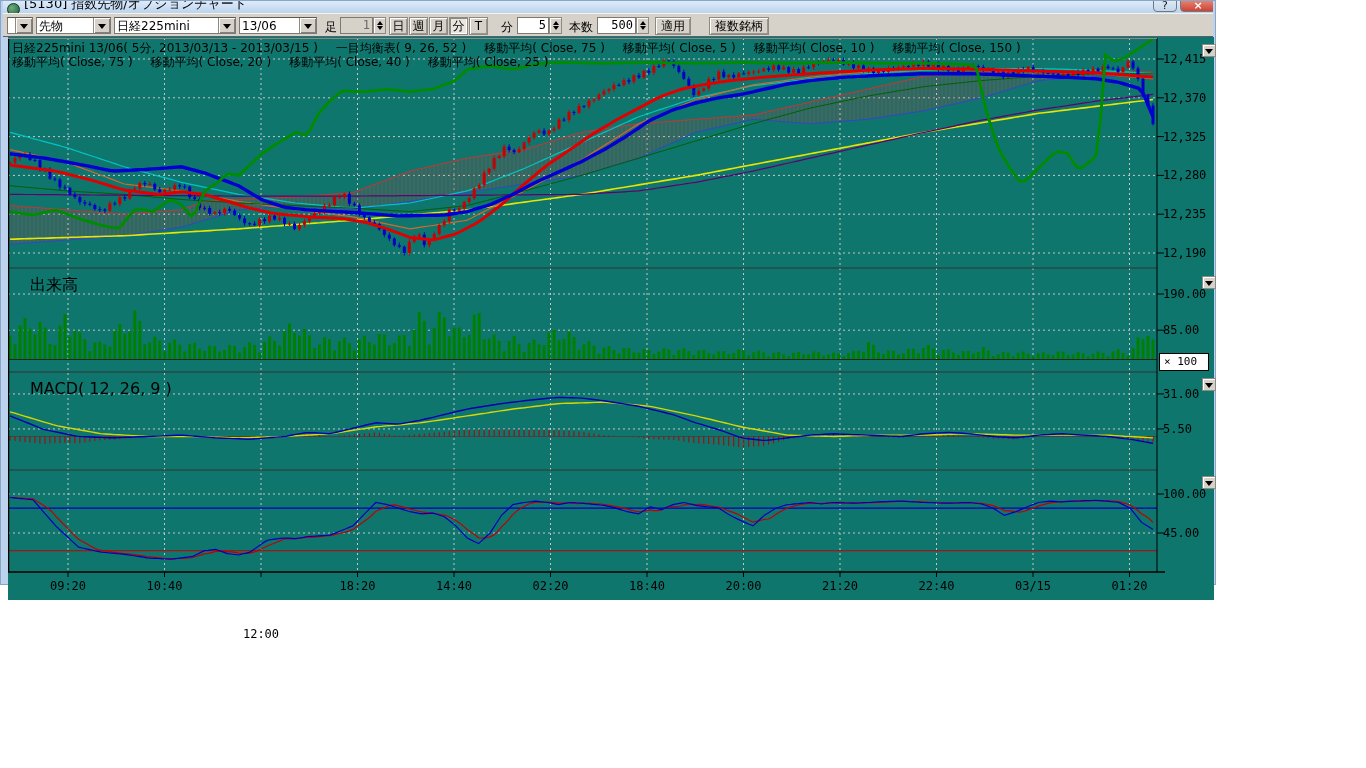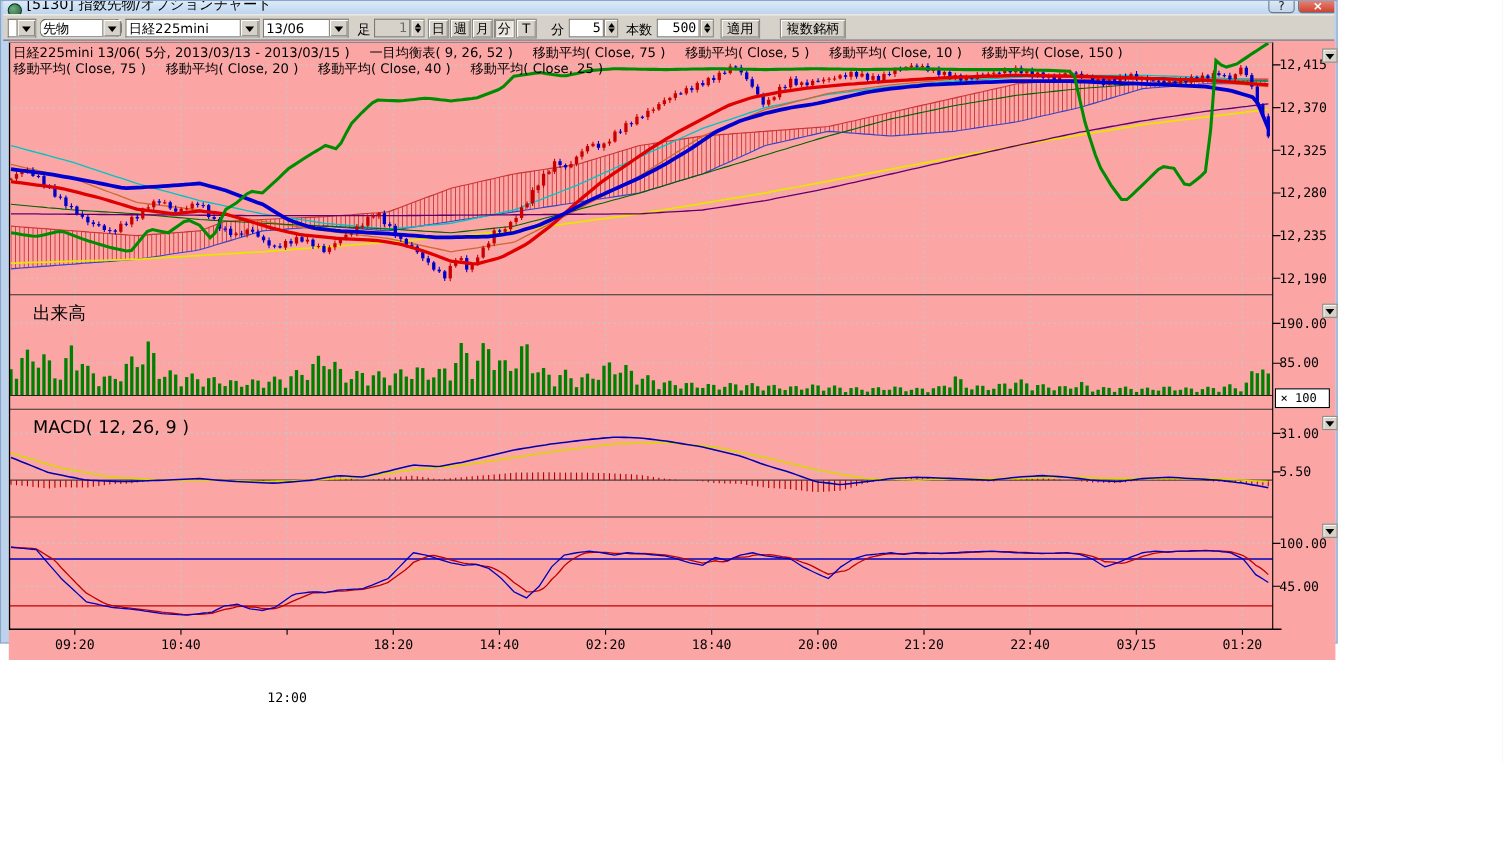--- a/index.html
+++ b/index.html
@@ -40,21 +40,21 @@
            border-right:3px solid transparent;border-bottom:4px solid #000;}
   .spin .d{position:absolute;left:3px;bottom:3px;width:0;height:0;border-left:3px solid transparent;
            border-right:3px solid transparent;border-top:4px solid #000;}
   .tb-btn{position:absolute;top:3px;height:18px;box-sizing:border-box;background:#d6d2c9;
           border:1px solid #8d8a83;box-shadow:inset 1px 1px 0 #fff,inset -1px -1px 0 #9a968e;
           font-size:12px;text-align:center;line-height:16px;color:#000;}
   .tb-btn.pressed{background:#e9e6df;box-shadow:inset 1px 1px 0 #8d8a83,inset -1px -1px 0 #fff;}
   
   .chart-area{position:absolute;left:2px;top:35px;right:2px;bottom:4px;background:#bdd2ec;
               border-top:1px solid #55606c;}
-  .plot-bg{position:absolute;left:5px;top:0;width:1206px;height:563px;background:#fca5a5;}
+  .plot-bg{position:absolute;left:5px;top:0;width:1206px;height:563px;background:#0f766e;}
   .plot-wrap{position:absolute;left:0;top:1px;width:1206px;height:562px;}
   .plot-wrap svg{position:absolute;left:0;top:0;}
   .legend{position:absolute;left:4px;font-size:12px;color:#000;white-space:nowrap;}
   .legend span{margin-right:18px;}
   .panel-label{position:absolute;font-size:16px;color:#000;}
   .ylab{position:absolute;left:1155px;width:52px;font-size:12px;color:#000;
         font-family:"DejaVu Sans Mono",monospace;transform:translateY(-7px);}
   .xlab{position:absolute;top:541px;width:64px;margin-left:-32px;text-align:center;font-size:12px;
         color:#000;font-family:"DejaVu Sans Mono",monospace;}
   .panel-dd{position:absolute;left:1194px;width:14px;height:13px;background:#d6d2c9;
@@ -75,21 +75,21 @@
       <span class="win-btn help">?</span>
       <span class="win-btn close">×</span>
     </div>
 
     <div class="toolbar">
       <div class="combo" style="left:4px;width:26px;">
         <span class="arw">
             <i class="tri-dn"></i>
           </span>
       </div>
-      <div class="combo" style="left:33px;width:75px;border-radius:6px;">
+      <div class="combo" style="left:33px;width:75px;">
         <span class="field">先物</span>
         <span class="arw">
             <i class="tri-dn"></i>
           </span>
       </div>
       <div class="combo" style="left:111px;width:122px;">
         <span class="field">日経225mini</span>
         <span class="arw">
             <i class="tri-dn"></i>
           </span>

